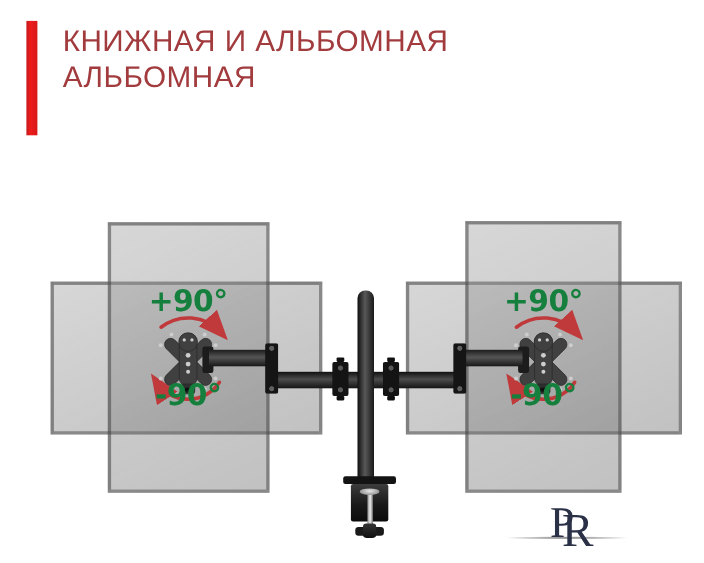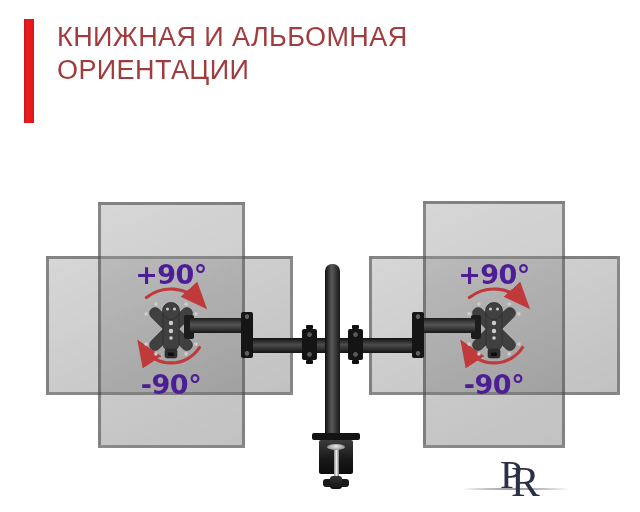--- a/index.html
+++ b/index.html
@@ -82,45 +82,45 @@
     left:327px;top:444px;width:18px;height:6px;border-radius:50%;
     background:radial-gradient(ellipse at 50% 40%,#e8e8e8,#8f8f8f 75%);
   }
   .knob-wings{left:323px;top:479px;width:26px;height:8px;background:#1a1a1a;border-radius:3px;}
   .knob-hub{left:330px;top:476px;width:12px;height:13px;background:linear-gradient(180deg,#343434,#101010);border-radius:3px;}
 
   
   .rot-svg{width:120px;height:140px;top:259px;}
   .rot-svg.l{left:111px;} .rot-svg.r{left:434px;}
   .deg{
-    width:120px;text-align:center;color:#4c1d95;
+    width:120px;text-align:center;color:#15803d;
     font-family:"DejaVu Sans","Liberation Sans",sans-serif;
     font-size:27px;font-weight:bold;letter-spacing:-0.5px;
   }
-  .deg.plus{top:259px;} .deg.minus{top:369px;}
+  .deg.plus{top:259px;} .deg.minus{top:344px;}
   .deg.gl{left:111px;} .deg.gr{left:434px;}
 
   
   .logo-swoosh{
     left:438px;top:487px;width:155px;height:4px;
     background:radial-gradient(ellipse 50% 50% at 50% 50%,
       rgba(110,110,110,0.95),rgba(150,150,150,0.55) 45%,rgba(180,180,180,0) 74%);
   }
   .logo-svg{left:486px;top:450px;width:86px;height:52px;}
   .logo-svg text{font-family:"Liberation Serif",serif;}
 </style>
 </head>
 <body>
 
 <div class="canvas">
 
   <div class="abs accent-bar"></div>
   <div class="abs title">
     <div>КНИЖНАЯ И АЛЬБОМНАЯ</div>
-    <div>ОРИЕНТАЦИИ</div>
+    <div>АЛЬБОМНАЯ</div>
   </div>
 
   <div class="abs monitor mon-land-left"></div>
   <div class="abs monitor mon-port-left"></div>
   <div class="abs monitor mon-land-right"></div>
   <div class="abs monitor mon-port-right"></div>
 
   <svg class="abs rot-svg l" viewBox="0 0 120 140">
     <defs>
       <marker id="ah-l" markerWidth="9" markerHeight="9" refX="5.5" refY="3.5" orient="auto">

